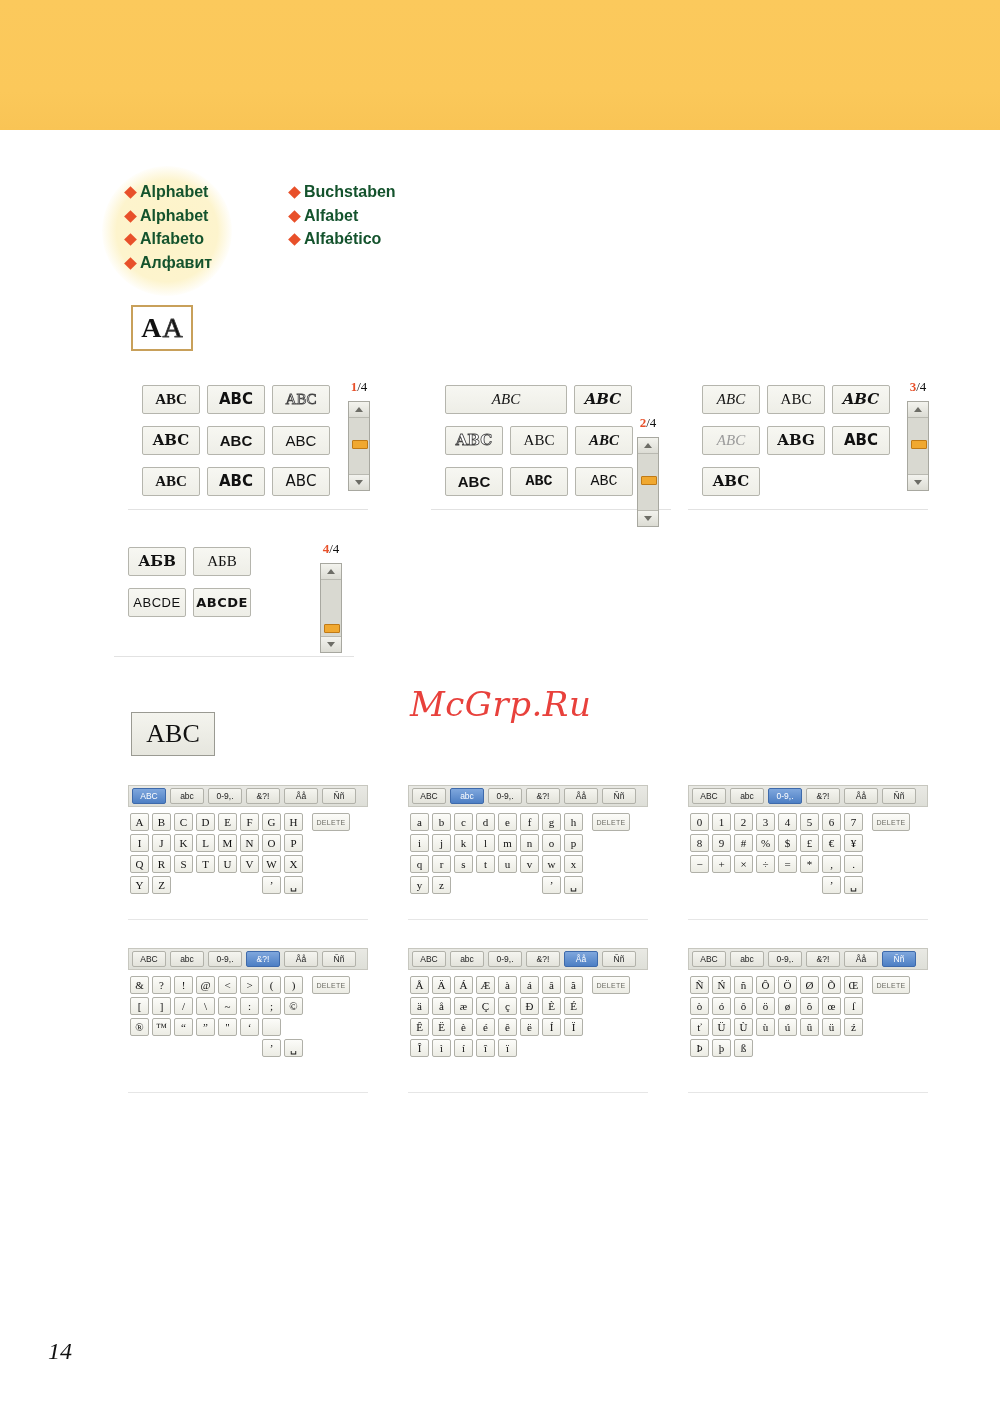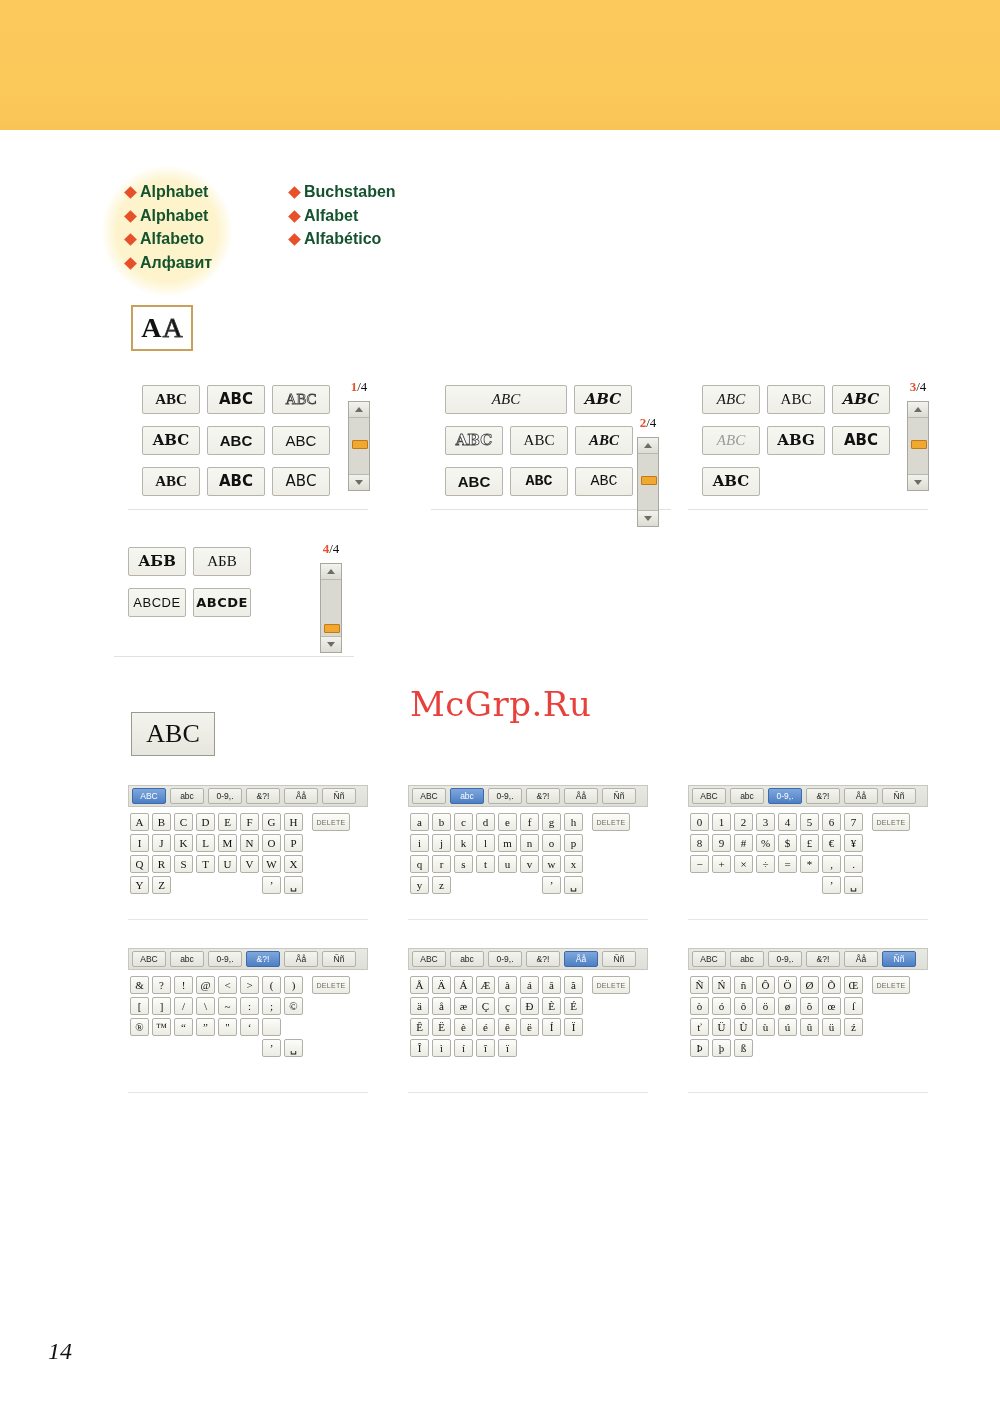--- a/index.html
+++ b/index.html
@@ -228,20 +228,21 @@
     font-size: 26px;
     color: #111;
   }
 
   
   .watermark {
     position: absolute;
     left: 410px;
     top: 684px;
     font-family: "DejaVu Serif", serif;
+    font-style: italic;
     font-size: 34px;
     color: #e8413c;
     letter-spacing: 0.5px;
   }
 
   
   .kb {
     position: absolute;
     box-sizing: border-box;
     border-bottom: 1px solid #e6e6e6;

